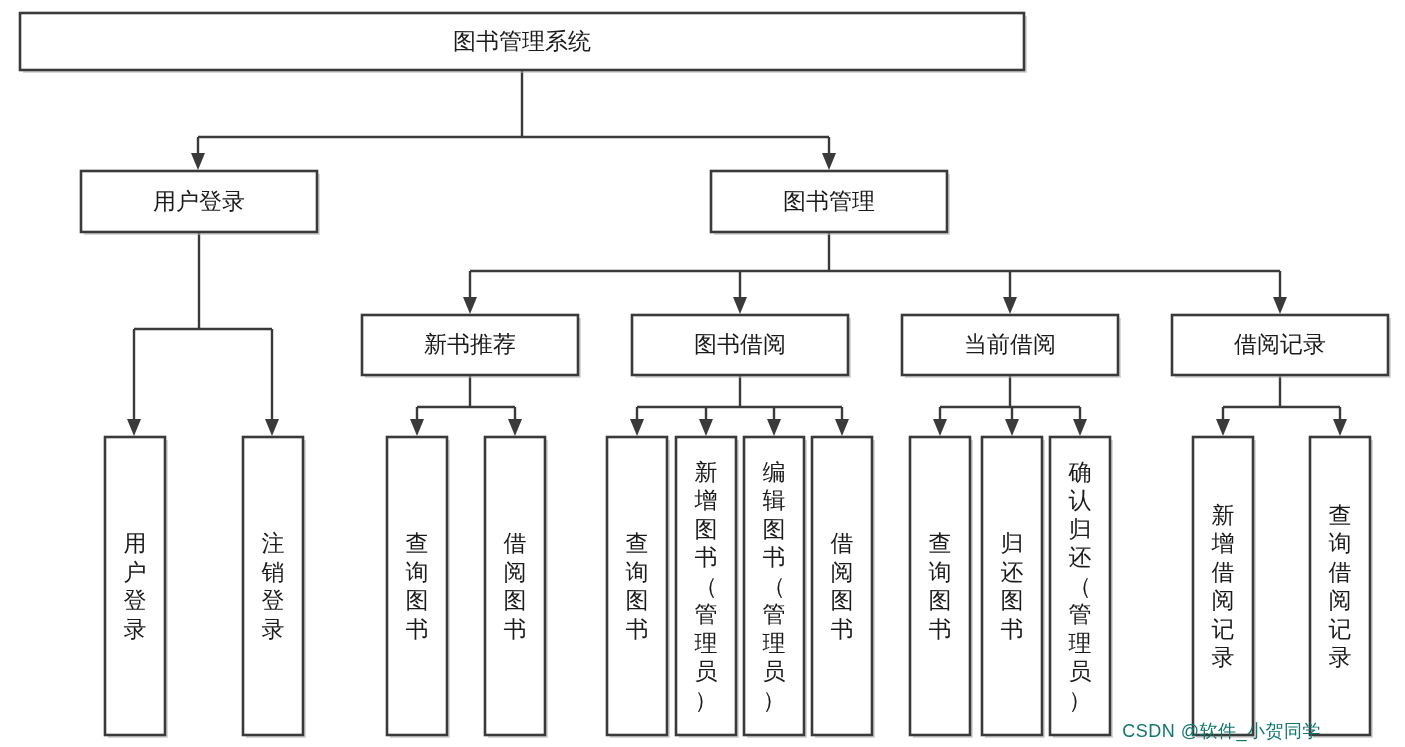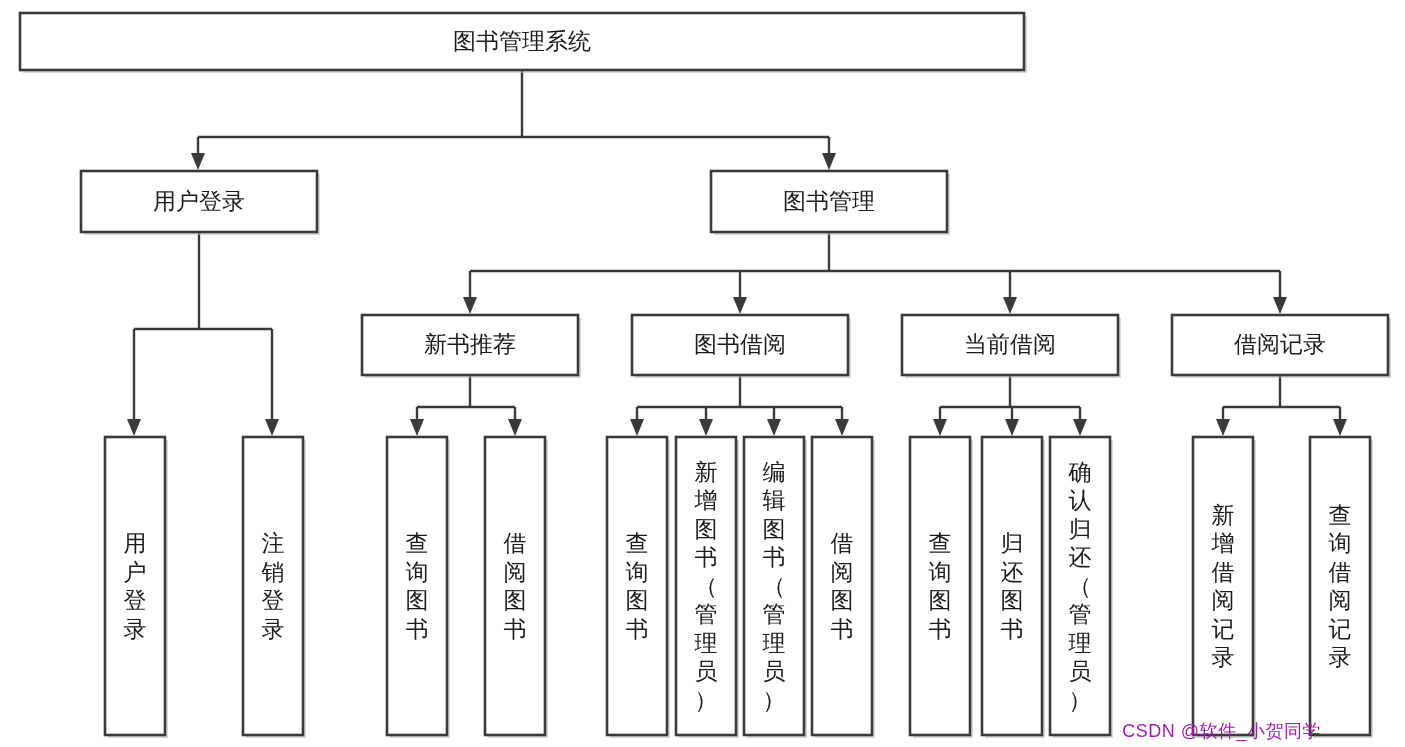--- a/index.html
+++ b/index.html
@@ -62,21 +62,21 @@
     fill: #1b1b1b;
     text-anchor: middle;
     white-space: pre;
   }
   .watermark {
     position: absolute;
     right: 10px;
     bottom: 4px;
     font-family: "Liberation Sans", "DejaVu Sans", sans-serif;
     font-size: 18px;
-    color: #a21caf;
+    color: #0f766e;
     letter-spacing: 0.5px;
     user-select: none;
     pointer-events: none;
     white-space: nowrap;
   }
 </style>
 </head>
 <body>
 
 <div id="diagram-root">

